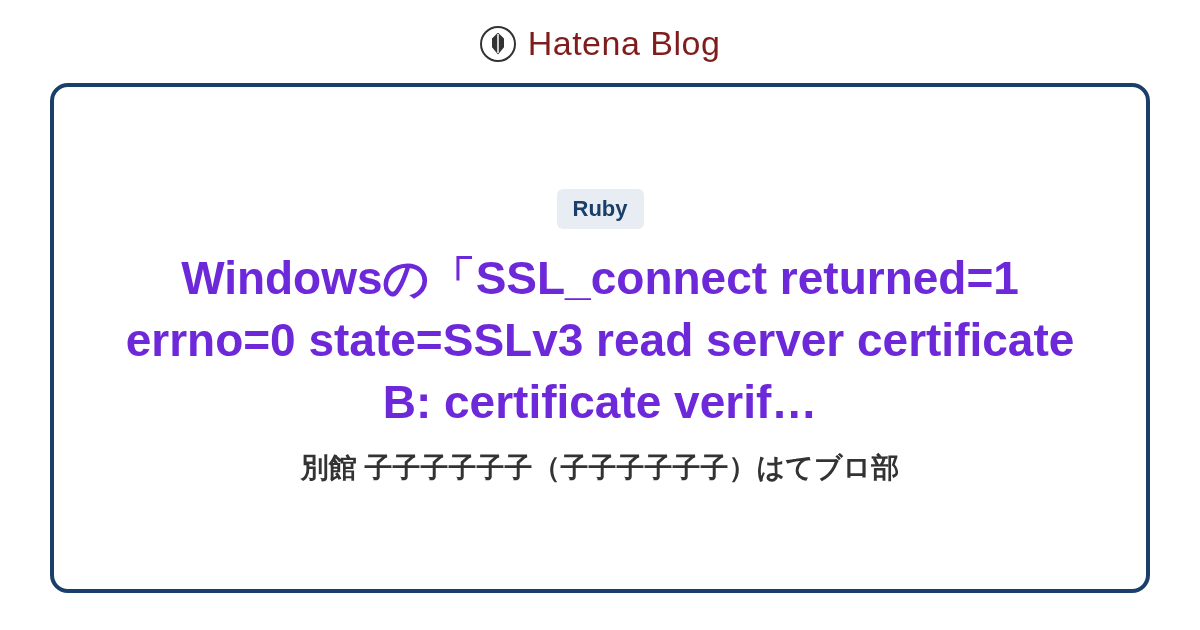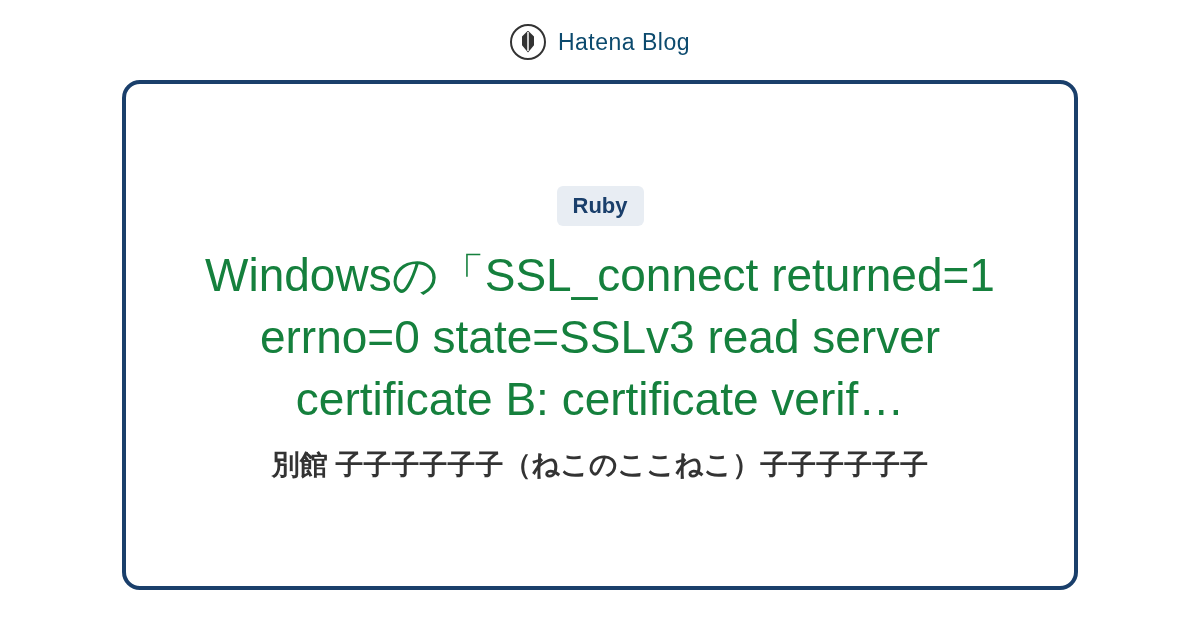--- a/index.html
+++ b/index.html
@@ -30,27 +30,27 @@
       border-radius: 50%;
       display: flex;
       align-items: center;
       justify-content: center;
     }
     .logo-icon svg {
       width: 16px;
       height: 22px;
     }
     .service-name {
-      font-size: 23px;
+      font-size: 34px;
       font-weight: 500;
-      color: #0c4a6e;
+      color: #7f1d1d;
       letter-spacing: 0.5px;
     }
     .card {
-      width: 956px;
+      width: 1100px;
       height: 510px;
       border: 4px solid #1a3f6b;
       border-radius: 18px;
       display: flex;
       flex-direction: column;
       align-items: center;
       justify-content: center;
       padding: 30px 50px;
     }
     .tags {
@@ -60,23 +60,23 @@
     }
     .tag {
       background: #e8edf3;
       color: #1a3f6b;
       font-size: 22px;
       font-weight: 700;
       padding: 7px 16px;
       border-radius: 6px;
     }
     .title {
-      color: #15803d;
+      color: #6d28d9;
       font-size: 46px;
-      font-weight: 400;
+      font-weight: 700;
       text-align: center;
       line-height: 1.35;
       margin-bottom: 16px;
       max-width: 960px;
     }
     .blog-name {
       color: #333;
       font-size: 28px;
       font-weight: 600;
       text-align: center;
@@ -93,14 +93,14 @@
     </svg>
   </span>
   <span class="service-name">Hatena Blog</span>
 </div>
 
 <div class="card">
   <div class="tags">
     <span class="tag">Ruby</span>
   </div>
   <h1 class="title">Windowsの「SSL_connect returned=1 errno=0 state=SSLv3 read server certificate B: certificate verif…</h1>
-  <div class="blog-name">別館 子子子子子子（ねこのここねこ）子子子子子子</div>
+  <div class="blog-name">別館 子子子子子子（子子子子子子）はてブロ部</div>
 </div>
 
 </body></html>

